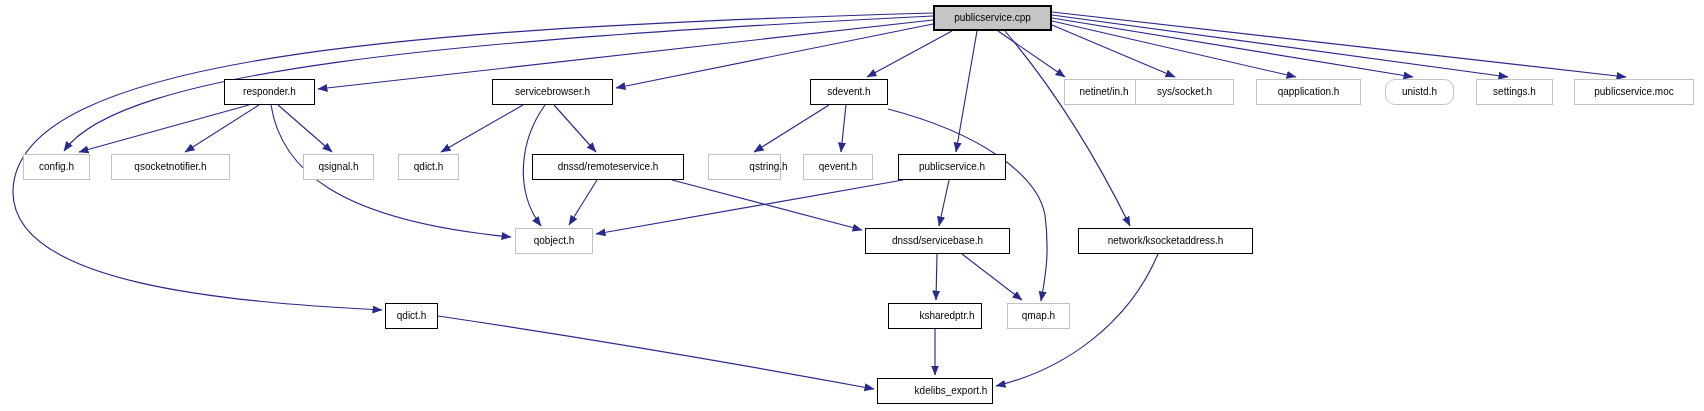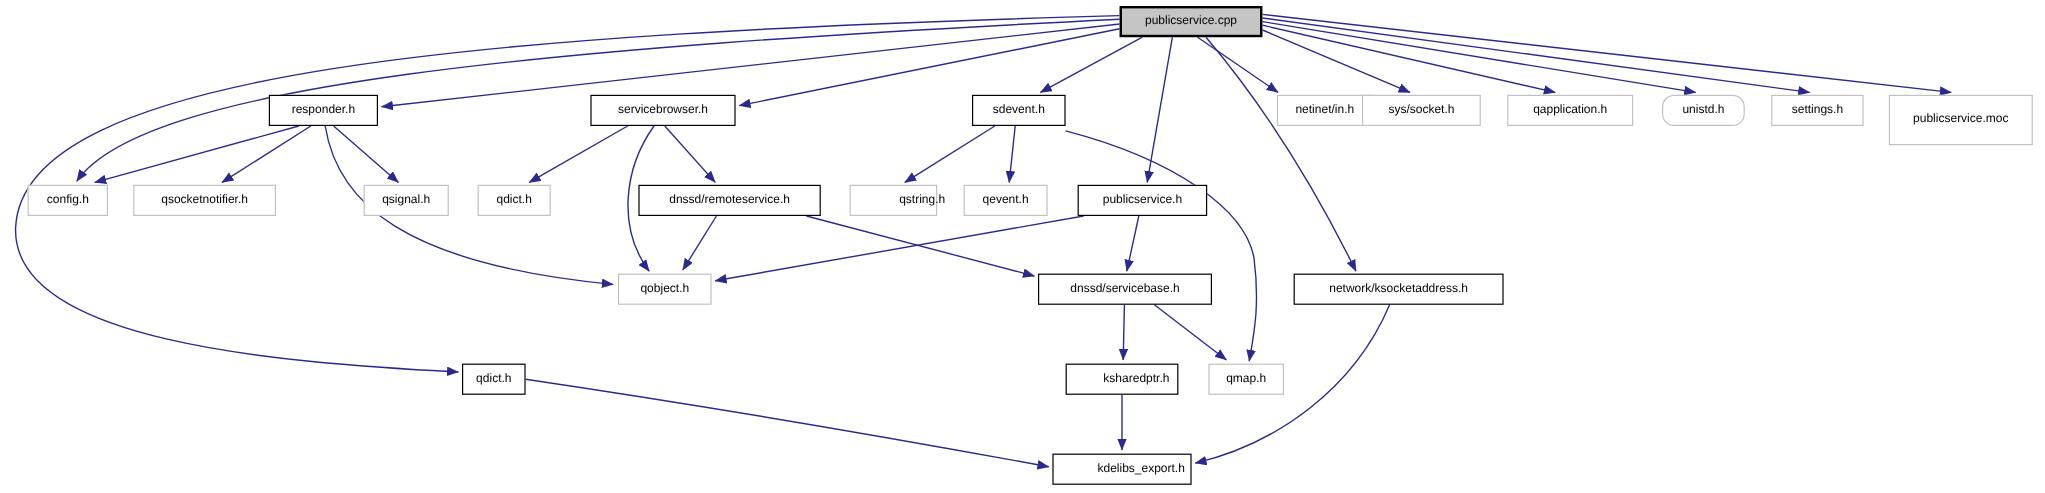--- a/index.html
+++ b/index.html
@@ -58,21 +58,21 @@
     </svg>
 <div class="node root" style="left: 933px; top: 5px; width: 119px; height: 26px;">publicservice.cpp</div>
     <div class="node doc" style="left: 224px; top: 79px; width: 91px; height: 26px;">responder.h</div>
     <div class="node doc" style="left: 492px; top: 79px; width: 121px; height: 26px;">servicebrowser.h</div>
     <div class="node doc" style="left: 810px; top: 79px; width: 78px; height: 26px;">sdevent.h</div>
     <div class="node ext" style="left: 1028px; top: 79px; width: 80px; height: 26px; margin-left: 36px;">netinet/in.h</div>
     <div class="node ext" style="left: 1135px; top: 79px; width: 99px; height: 26px;">sys/socket.h</div>
     <div class="node ext" style="left: 1256px; top: 79px; width: 105px; height: 26px;">qapplication.h</div>
     <div class="node ext" style="left: 1385px; top: 79px; width: 69px; height: 26px; border-radius: 10px;">unistd.h</div>
     <div class="node ext" style="left: 1476px; top: 79px; width: 77px; height: 26px;">settings.h</div>
-    <div class="node ext" style="left: 1574px; top: 79px; width: 120px; height: 42px;">publicservice.moc</div>
+    <div class="node ext" style="left: 1574px; top: 79px; width: 120px; height: 26px;">publicservice.moc</div>
     <div class="node ext" style="left: 23px; top: 154px; width: 67px; height: 26px;">config.h</div>
     <div class="node ext" style="left: 111px; top: 154px; width: 119px; height: 26px;">qsocketnotifier.h</div>
     <div class="node ext" style="left: 303px; top: 154px; width: 71px; height: 26px;">qsignal.h</div>
     <div class="node ext" style="left: 398px; top: 154px; width: 61px; height: 26px;">qdict.h</div>
     <div class="node doc" style="left: 532px; top: 154px; width: 152px; height: 26px;">dnssd/remoteservice.h</div>
     <div class="node ext" style="left: 708px; top: 154px; width: 73px; height: 26px; padding-left: 48px;">qstring.h</div>
     <div class="node ext" style="left: 803px; top: 154px; width: 70px; height: 26px;">qevent.h</div>
     <div class="node doc" style="left: 898px; top: 154px; width: 108px; height: 26px;">publicservice.h</div>
     <div class="node ext" style="left: 515px; top: 228px; width: 78px; height: 26px;">qobject.h</div>
     <div class="node doc" style="left: 865px; top: 228px; width: 145px; height: 26px;">dnssd/servicebase.h</div>

